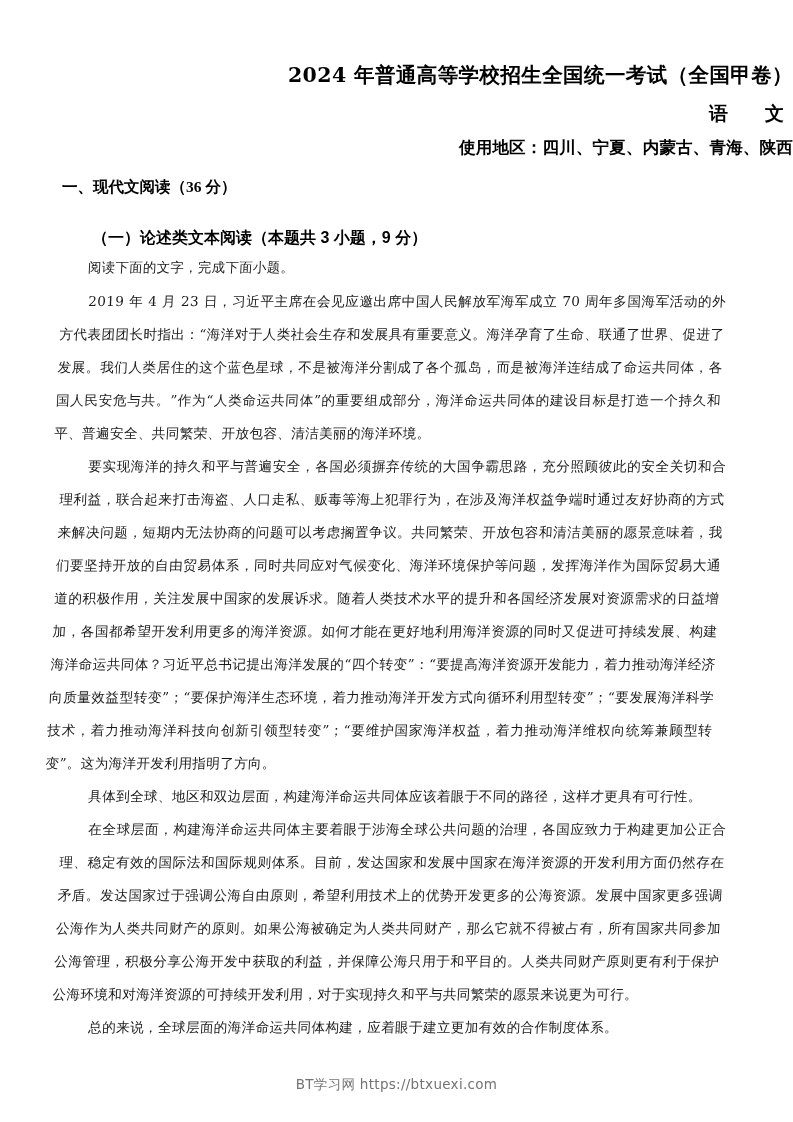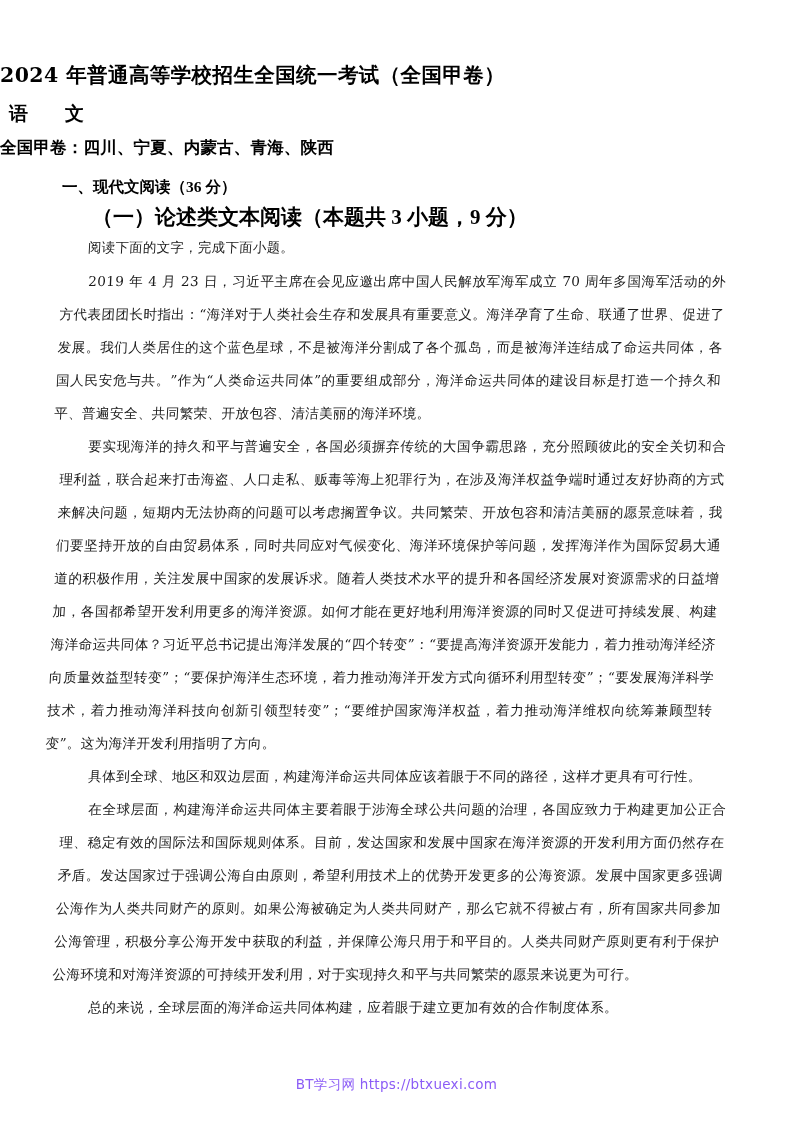--- a/index.html
+++ b/index.html
@@ -14,21 +14,21 @@
     margin: 0 auto;
     background: #ffffff;
     overflow: hidden;
     font-family: "DejaVu Sans", sans-serif;
     color: #000000;
   }
 
   
   .header {
     padding-top: 60px;
-    text-align: left;
+    text-align: right;
   }
   .doc-title {
     font-family: "DejaVu Serif", "Liberation Serif", serif;
     font-weight: bold;
     font-size: 20.5px;
     letter-spacing: 0.4px;
     line-height: 30px;
     color: #000;
   }
   .subject-line {
@@ -63,25 +63,25 @@
   }
   .sec-h1 {
     font-family: Liberation Serif, serif;
     font-weight: bold;
     font-size: 15.5px;
     line-height: 30px;
     margin-top: 10px;
     text-align: left;
   }
   .sec-h2 {
-    font-family: Liberation Serif, serif;
+    font-family: Liberation Sans, sans-serif;
     font-weight: bold;
-    font-size: 21px;
+    font-size: 16px;
     line-height: 31px;
-    margin-top: 0;
+    margin-top: 20px;
     padding-left: 30px;
     text-align: left;
   }
 
   
   .para {
     font-family: "DejaVu Serif", "Liberation Serif", serif;
     font-size: 13.6px;
     line-height: 33px;
     text-align: justify;
@@ -102,35 +102,35 @@
     margin-top: 0;
   }
 
   
   .footer {
     position: absolute;
     left: 0;
     right: 0;
     bottom: 28px;
     text-align: center;
-    color: #8b5cf6;
+    color: #737373;
     font-family: "DejaVu Sans", "Liberation Sans", sans-serif;
     font-size: 13.5px;
     letter-spacing: 0.3px;
   }
 </style>
 </head>
 <body>
 
 <div class="page">
 
   <div class="header">
     <div class="doc-title">2024 年普通高等学校招生全国统一考试（全国甲卷）</div>
     <div class="subject-line">语　文</div>
-    <div class="region-line">全国甲卷：四川、宁夏、内蒙古、青海、陕西</div>
+    <div class="region-line">使用地区：四川、宁夏、内蒙古、青海、陕西</div>
   </div>
 
   <div class="content">
 
     <div class="sec-h1">一、现代文阅读（36 分）</div>
 
     <div class="sec-h2">（一）论述类文本阅读（本题共 3 小题，9 分）</div>
 
     <p class="para first-note">阅读下面的文字，完成下面小题。</p>
 

